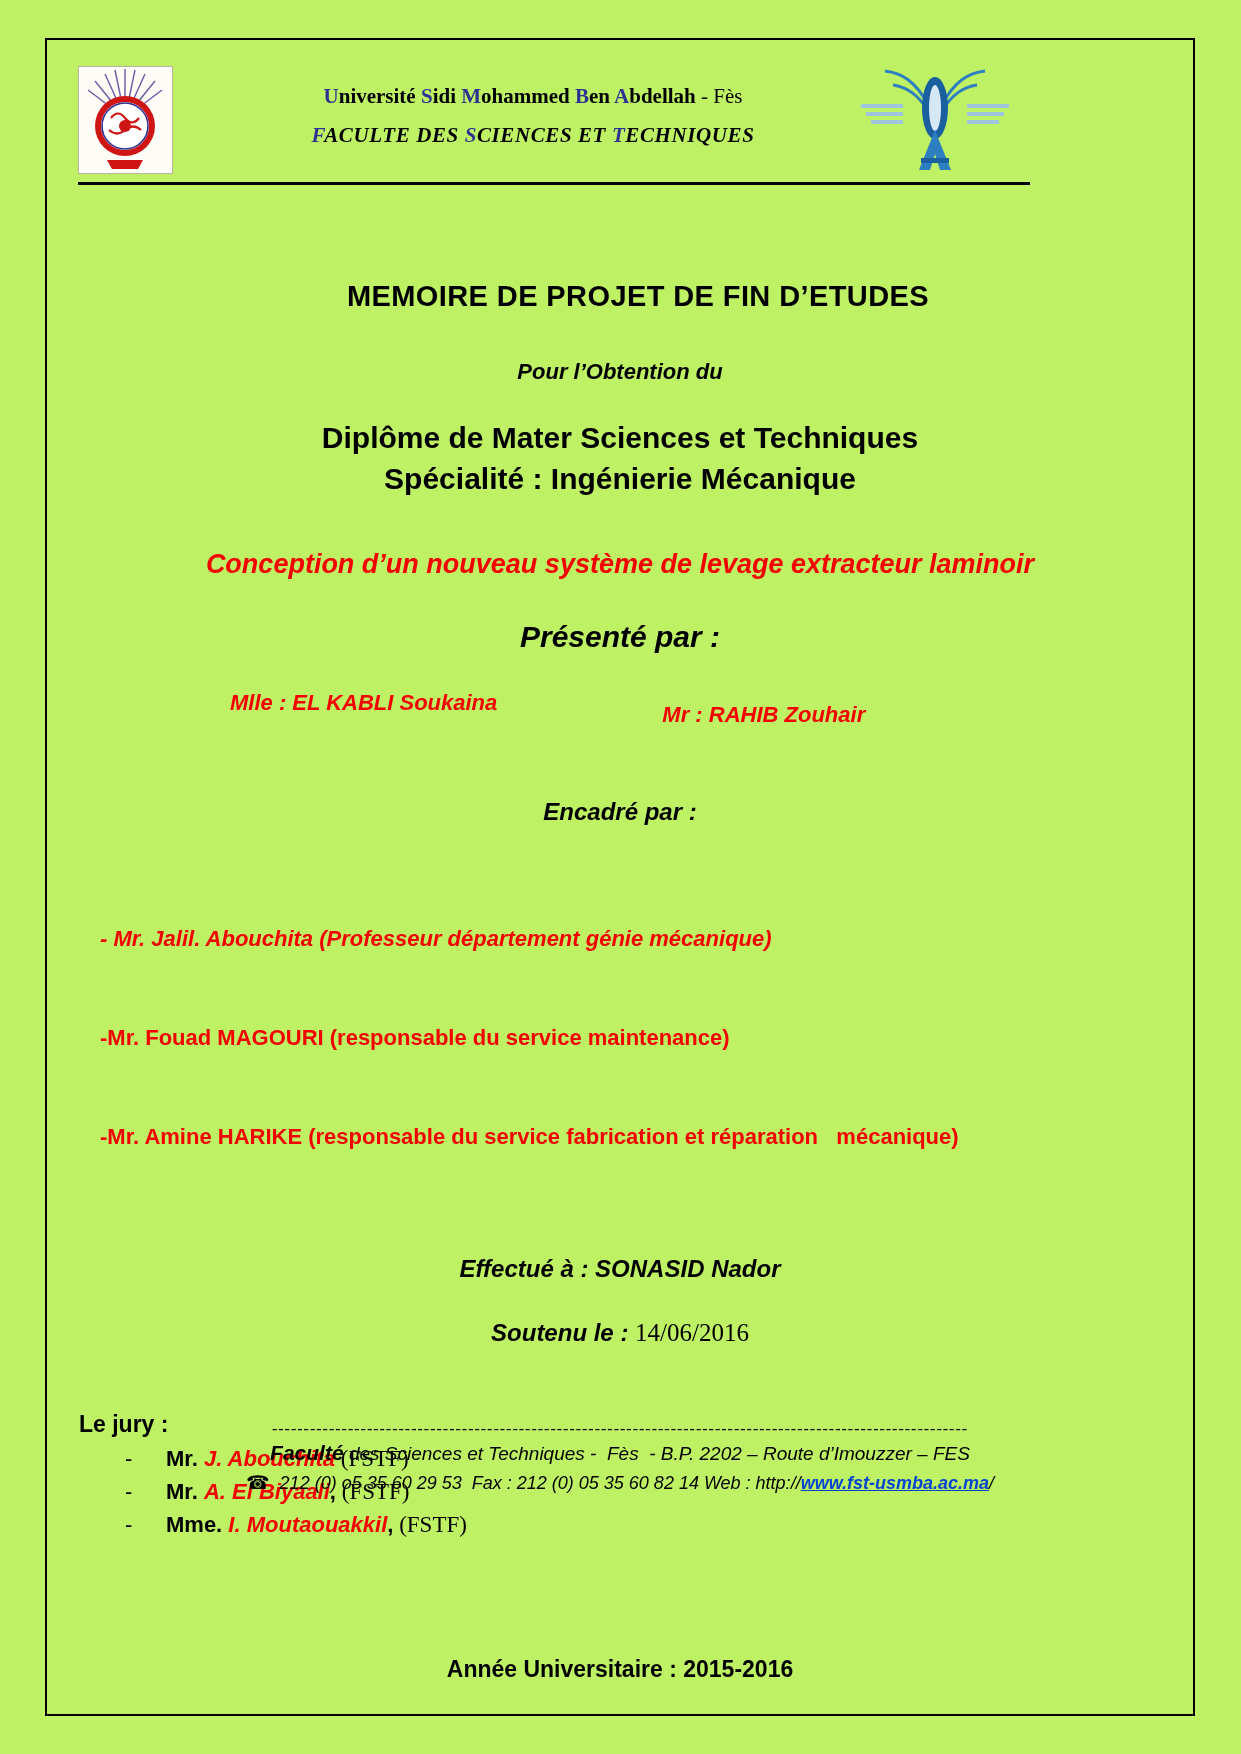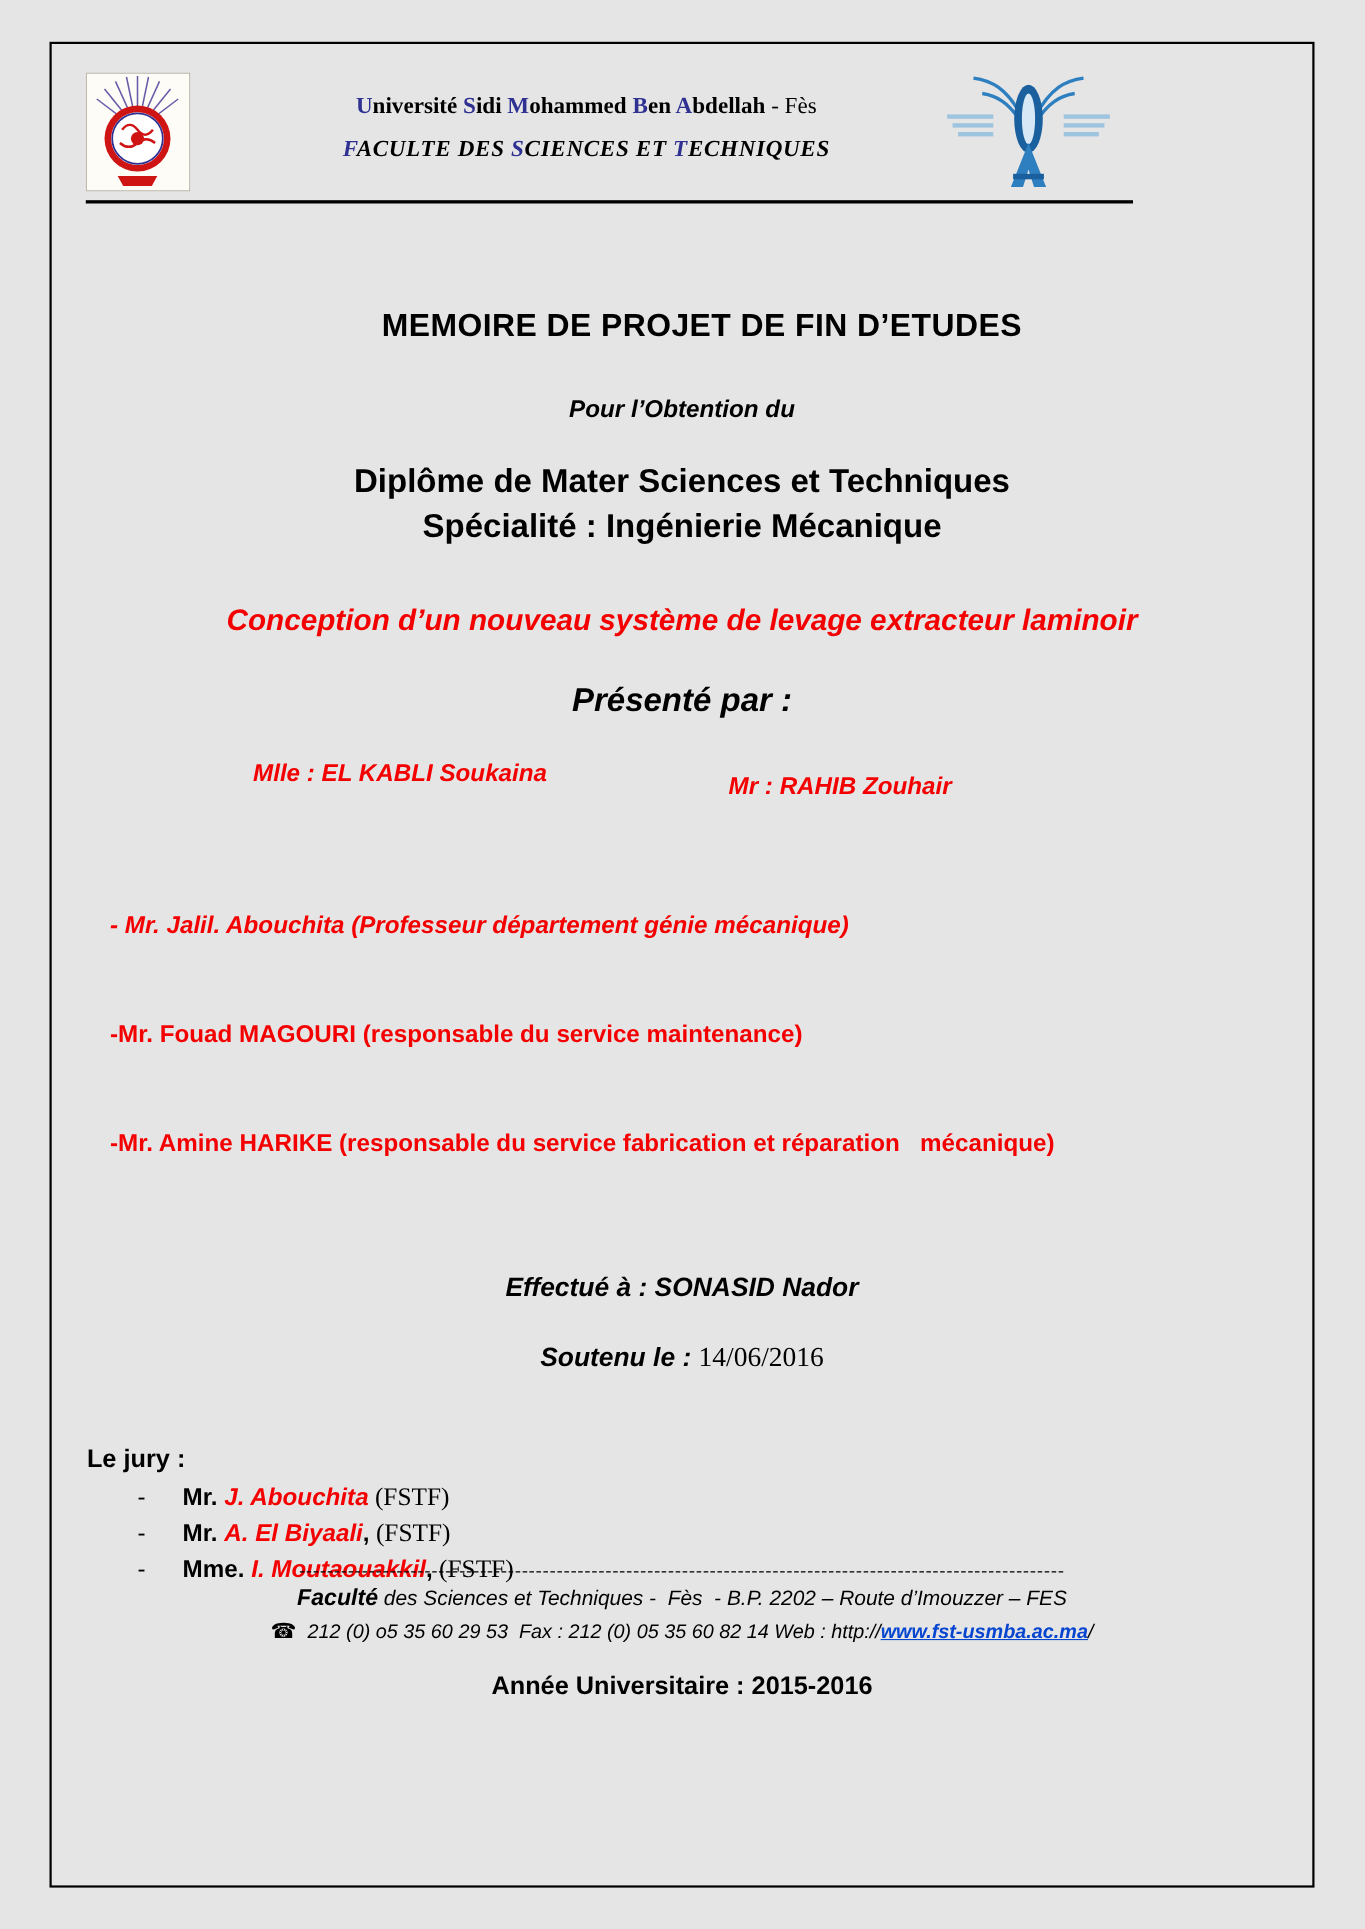--- a/index.html
+++ b/index.html
@@ -5,21 +5,21 @@
   :root{
     --red:#f40000;
     --blue-init:#2e3192;
     --link:#0645d0;
   }
   *{box-sizing:border-box;}
   html,body{margin:0;padding:0;background:#ffffff;}
   .page{
     position:relative;
     width:1241px;height:1754px;
-    background:#e5e5e5;
+    background:#bef264;
     font-family:"Liberation Sans", sans-serif;
     color:#000;
     overflow:hidden;
   }
   .frame{
     position:absolute;left:45px;top:38px;
     width:1150px;height:1678px;
     border:2px solid #000;
   }
   
@@ -58,21 +58,21 @@
   .soutenu .lbl{font-size:24px;font-weight:700;font-style:italic;}
   .soutenu .date{font-family:"Liberation Serif", serif;font-size:25px;}
   .jury-label{margin-top:64px;padding-left:32px;font-size:23px;font-weight:700;}
   .jury-list{margin-top:4px;font-size:22px;line-height:33px;}
   .jury-row{padding-left:78px;white-space:pre-wrap;}
   .jury-dash{display:inline-block;width:41px;}
   .jury-title{font-weight:700;}
   .jury-name{font-weight:700;font-style:italic;color:var(--red);}
   .jury-comma{font-weight:700;}
   .jury-aff{font-family:"Liberation Serif", serif;font-size:23px;}
-  .annee{margin-top:76px;text-align:center;font-size:23px;font-weight:700;}
+  .annee{margin-top:115px;text-align:center;font-size:23px;font-weight:700;}
   
   .page-footer{position:absolute;left:0;right:0;top:1380px;text-align:center;}
   .dash-line{font-family:"Liberation Serif", serif;font-size:16px;letter-spacing:1px;white-space:nowrap;overflow:hidden;}
   .footer-l1{margin-top:3px;font-size:19px;font-style:italic;white-space:pre-wrap;}
   .footer-l1 .f-bold{font-weight:700;font-size:21px;}
   .footer-l2{margin-top:6px;font-size:18px;font-style:italic;white-space:pre-wrap;}
   .footer-l2 .phone{font-style:normal;font-size:19px;}
   .footer-l2 a, .footer-l2 .link{color:var(--link);font-weight:700;text-decoration:underline;cursor:pointer;}
 </style>
 </head>
@@ -149,20 +149,21 @@
 
     <div class="topic">Conception d’un nouveau système de levage extracteur laminoir</div>
 
     <div class="presente">Présenté par :</div>
 
     <div class="names-row">
       <span class="name-left">Mlle : EL KABLI Soukaina</span>
       <span class="name-right">Mr : RAHIB Zouhair</span>
     </div>
 
+    <div class="encadre">Encadré par :</div>
 
     <div class="supervisors">
       <div class="sup-italic">- Mr. Jalil. Abouchita (Professeur département génie mécanique)</div>
       <div>-Mr. Fouad MAGOURI (responsable du service maintenance)</div>
       <div>-Mr. Amine HARIKE (responsable du service fabrication et réparation   mécanique)</div>
     </div>
 
     <div class="effectue">Effectué à : SONASID Nador</div>
 
     <div class="soutenu">

